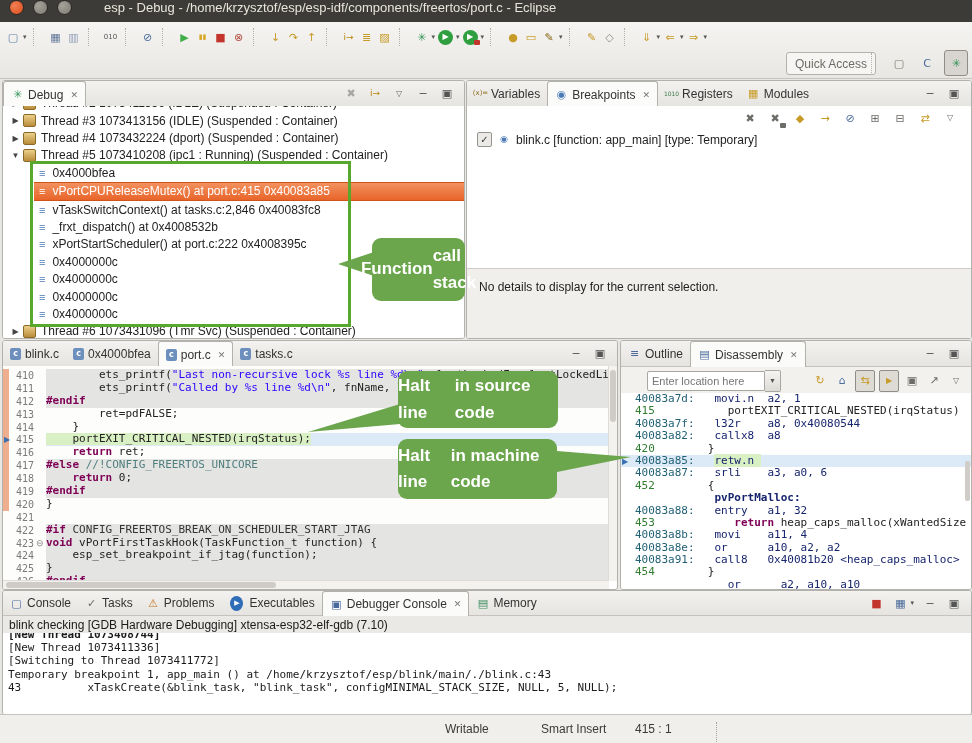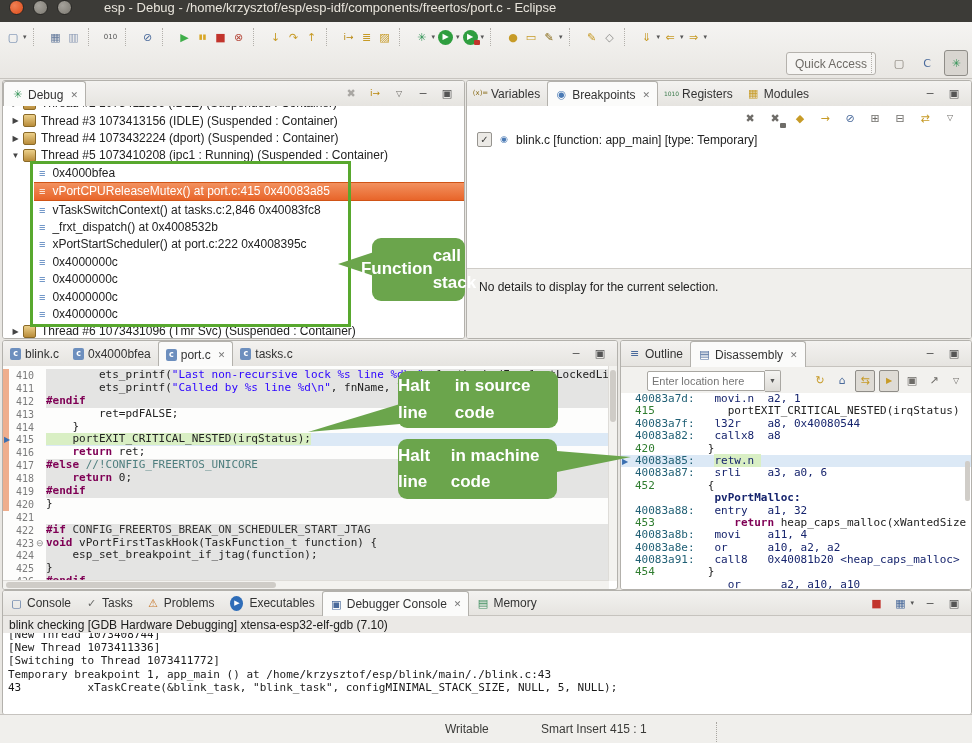--- a/index.html
+++ b/index.html
@@ -98,21 +98,21 @@
   .tk-o{color:#16246d;}
   .tk-ohl{color:#16246d;background:var(--halt-green,#d9efc4);}
   .tk-n{color:#2f7d2f;}
   .tk-lbl{color:#16246d;font-weight:bold;}
   .disvthumb{position:absolute;right:1px;top:120px;width:5px;height:40px;background:#d0cdc8;border-radius:2px;}
   
   #con-header{height:17px;background:#ebe9e6;border-bottom:1px solid #d5d2cd;
     font-size:12px;padding-left:6px;display:flex;align-items:center;color:#1a1a1a;}
   #con-lines{position:absolute;left:0;top:42px;right:0;bottom:0;background:#fff;overflow:hidden;padding-left:5px;}
   .conline{white-space:pre;font:11px/13.2px "DejaVu Sans Mono",monospace;color:#1a1a1a;}
-  .conline.clip{margin-top:-5px;}
+  .conline.clip{margin-top:-5px;font-weight:bold;}
   
   #statusbar{position:absolute;left:0;top:714px;width:972px;height:29px;background:#f0efec;
     border-top:1px solid #c6c3bf;color:#3a3a38;}
   #statusbar span{position:absolute;top:7px;}
   .sb-sep{position:absolute;left:716px;top:4px;height:20px;border-left:1px dotted #a9a6a1;}
   
   .stackbox{position:absolute;left:30px;top:161px;width:315px;height:160px;
     border:3px solid #58a82e;z-index:5;pointer-events:none;}
   .callout{position:absolute;z-index:50;border-radius:9px;display:flex;flex-direction:row;
     align-items:center;justify-content:center;color:#fff;font-size:17px;font-weight:bold;line-height:1.55;}
@@ -597,21 +597,21 @@
         <div class="conline">[Switching to Thread 1073411772]</div>
         <div class="conline"></div>
         <div class="conline">Temporary breakpoint 1, app_main () at /home/krzysztof/esp/blink/main/./blink.c:43</div>
         <div class="conline">43          xTaskCreate(&amp;blink_task, "blink_task", configMINIMAL_STACK_SIZE, NULL, 5, NULL);</div>
       </div>
   </div>
 
   <div id="statusbar">
     <span style="left:445px">Writable</span>
     <span style="left:541px">Smart Insert</span>
-    <span style="left:610px">415 : 1</span>
+    <span style="left:635px">415 : 1</span>
     <span class="sb-sep"></span>
   </div>
 
   <div class="stackbox"></div>
 
   <svg class="tail" style="left:336px;top:248px" width="40" height="32">
       <polygon points="38,4 38,28 2,16" fill="#6ba54c"></polygon>
     </svg>
   <div class="callout" style="left: 372px; top: 238px; width: 93px; height: 63px; background: rgb(107, 165, 76);">
     <span>Function</span>

